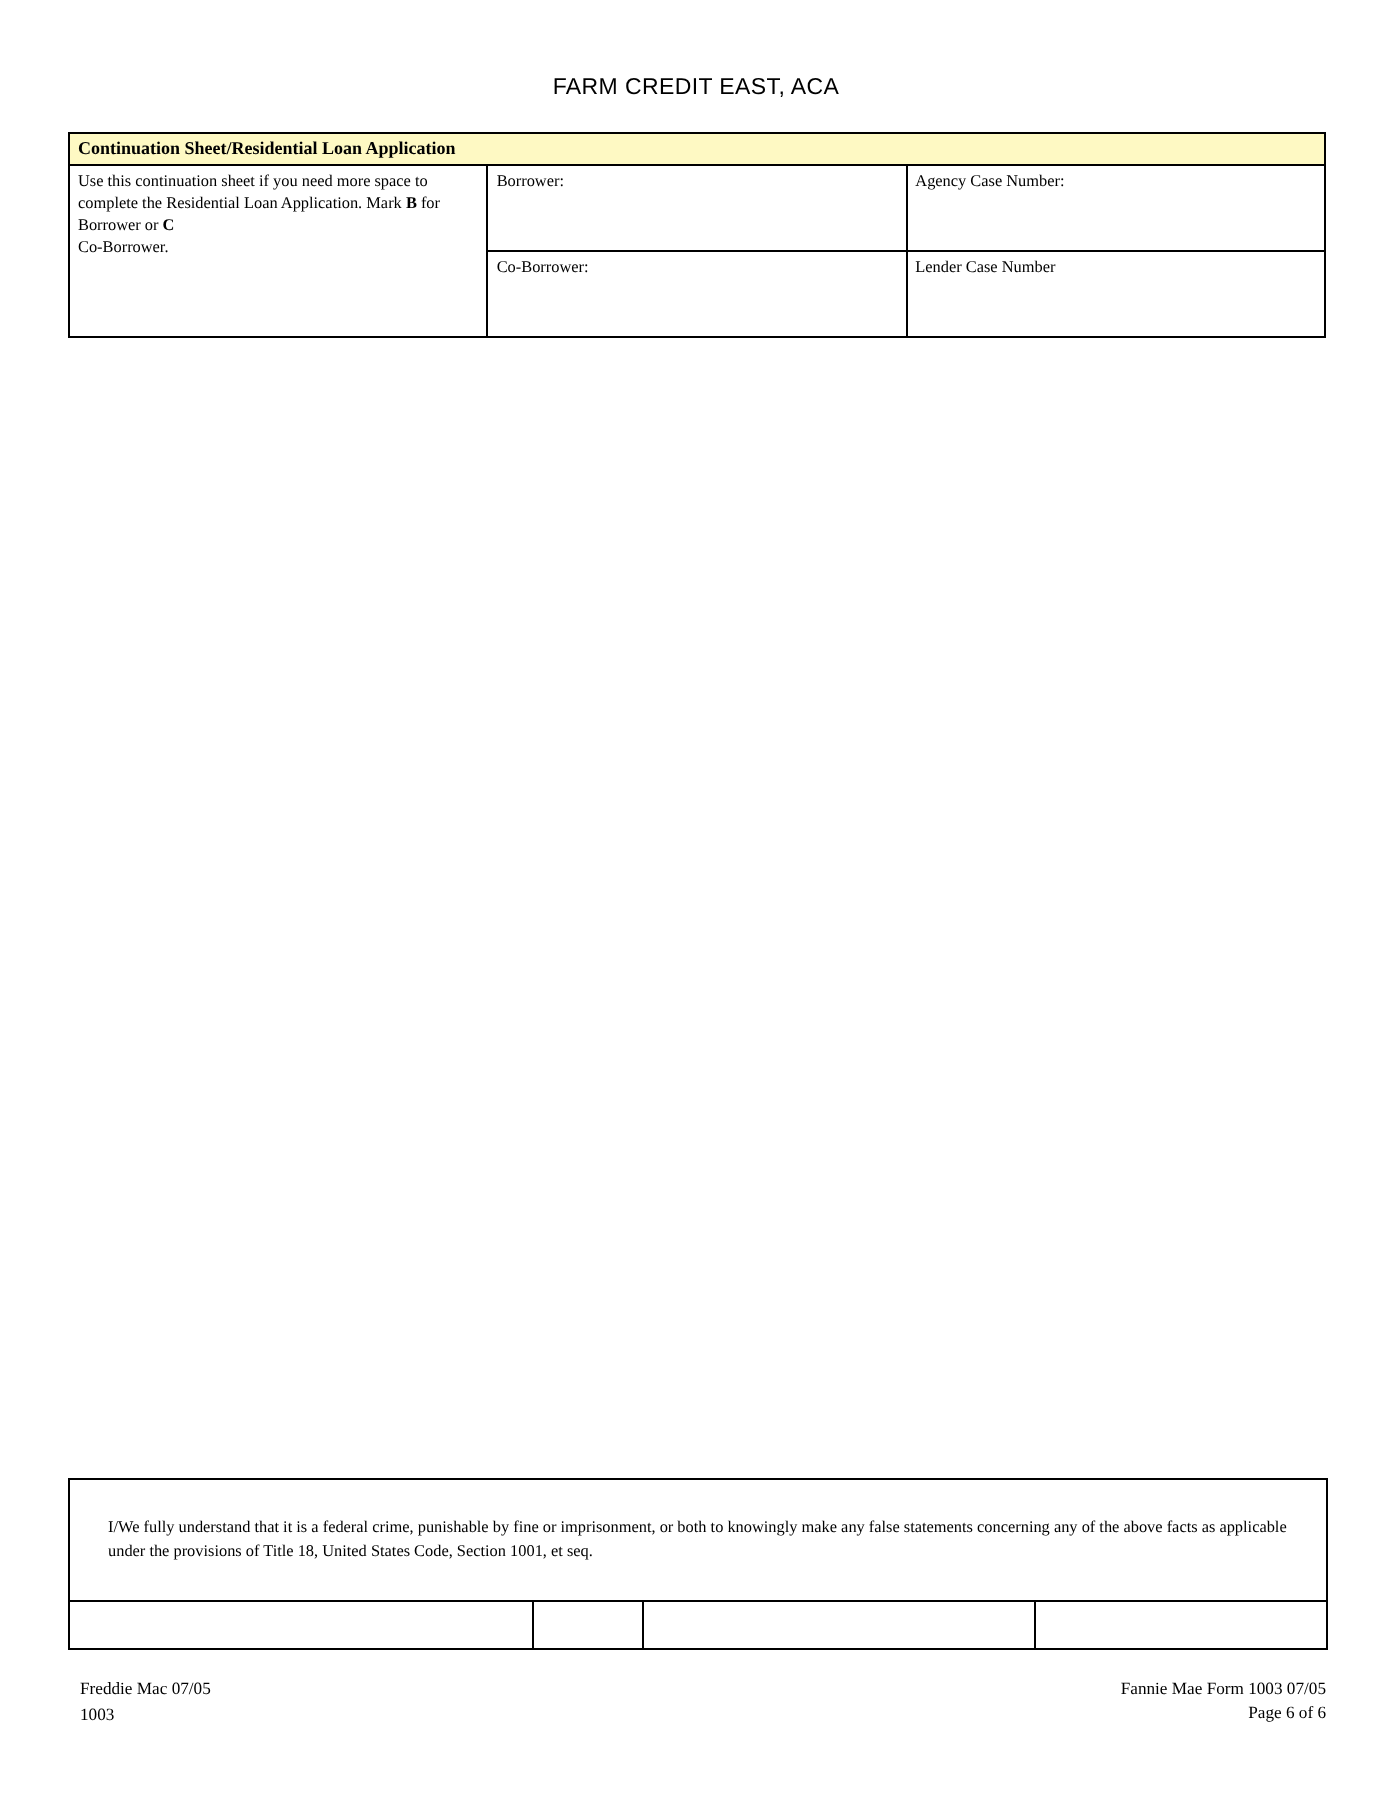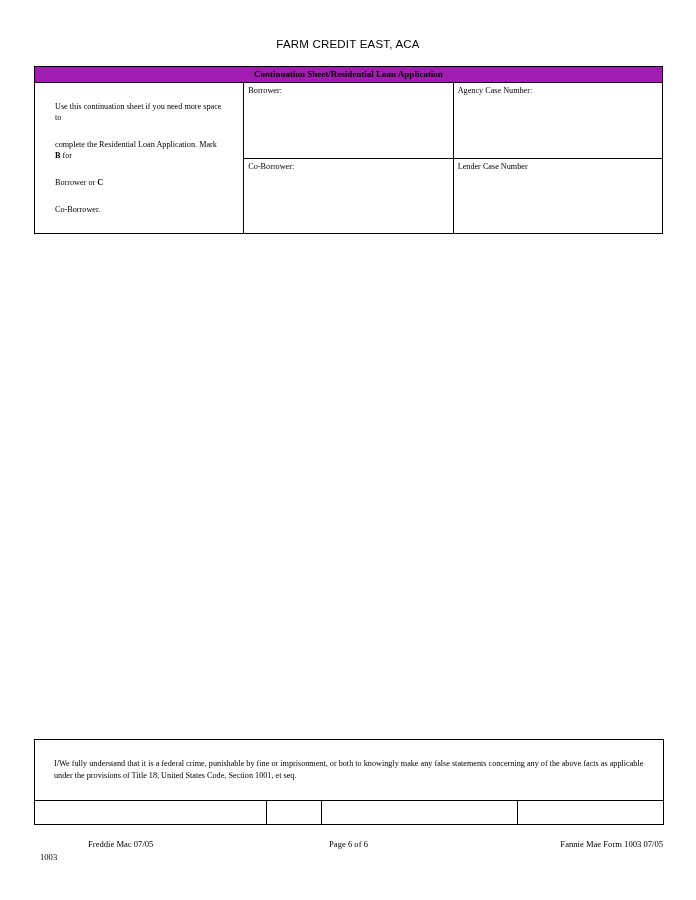--- a/index.html
+++ b/index.html
@@ -49,34 +49,33 @@
     table-layout: fixed;
     font-size: 8.2px;
     line-height: 1.35;
   }
   .top-table td, .top-table th {
     border: 1px solid #000000;
     vertical-align: top;
     padding: 2px 4px 2px 4px;
   }
   .banner-cell {
-    background: #a21caf;
-    text-align: center;
+    background: #fef9c3;
     font-weight: bold;
     font-size: 9px;
     padding: 1px 0 2px 0;
     height: 11px;
     line-height: 1.2;
   }
   .instr-cell {
     width: 205px;
     height: 78px;
   }
   .instr-cell p {
-    margin: 16px;
+    margin: 0;
   }
   .party-cell {
     width: 279px;
     height: 38px;
   }
   .case-cell {
     width: 145px;
     height: 38px;
   }
 
@@ -126,28 +125,27 @@
   }
   .footer-row {
     position: relative;
     height: 13px;
   }
   .footer-left {
     position: absolute;
     left: 6px;
     top: 0;
     text-align: left;
-    margin-left: 48px;
   }
   .footer-center {
     position: absolute;
     left: 0;
-    top: 0;
-    width: 629px;
-    text-align: center;
+    top: 12px;
+    width: 629px;
+    text-align: right;
   }
   .footer-right {
     position: absolute;
     right: 0;
     top: 0;
     text-align: center;
   }
   .footer-sub {
     position: absolute;
     left: 6px;

